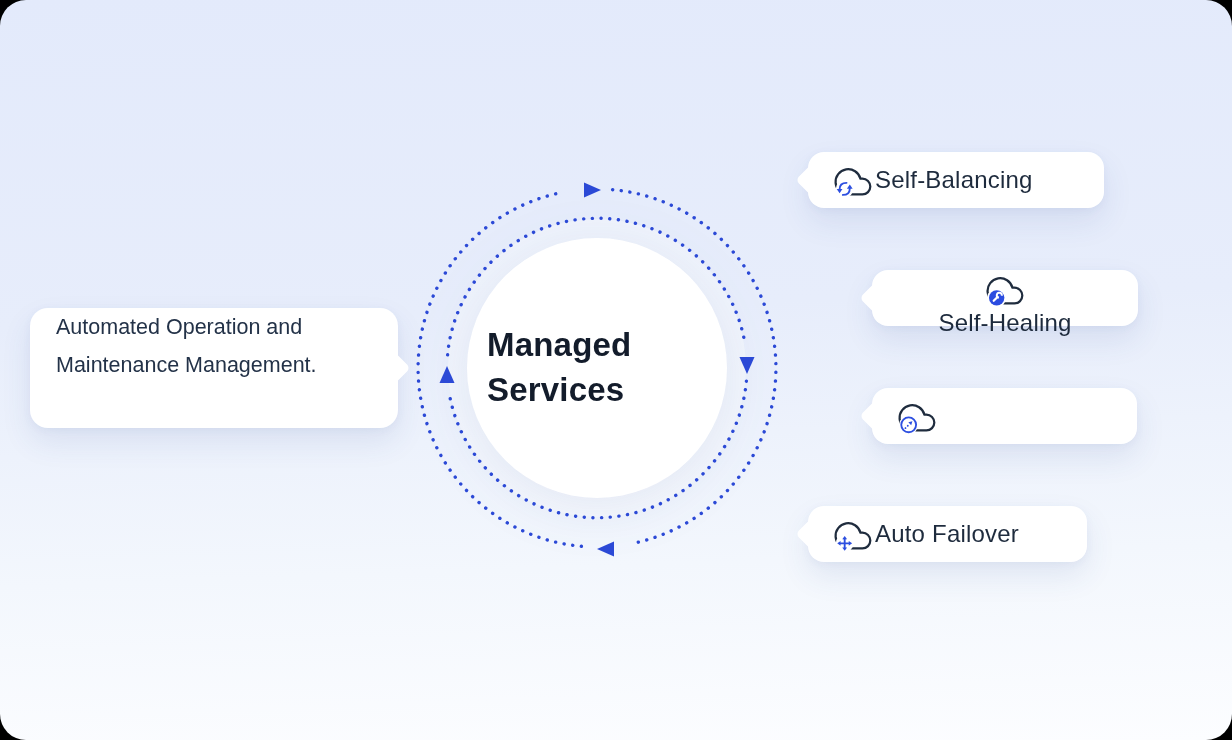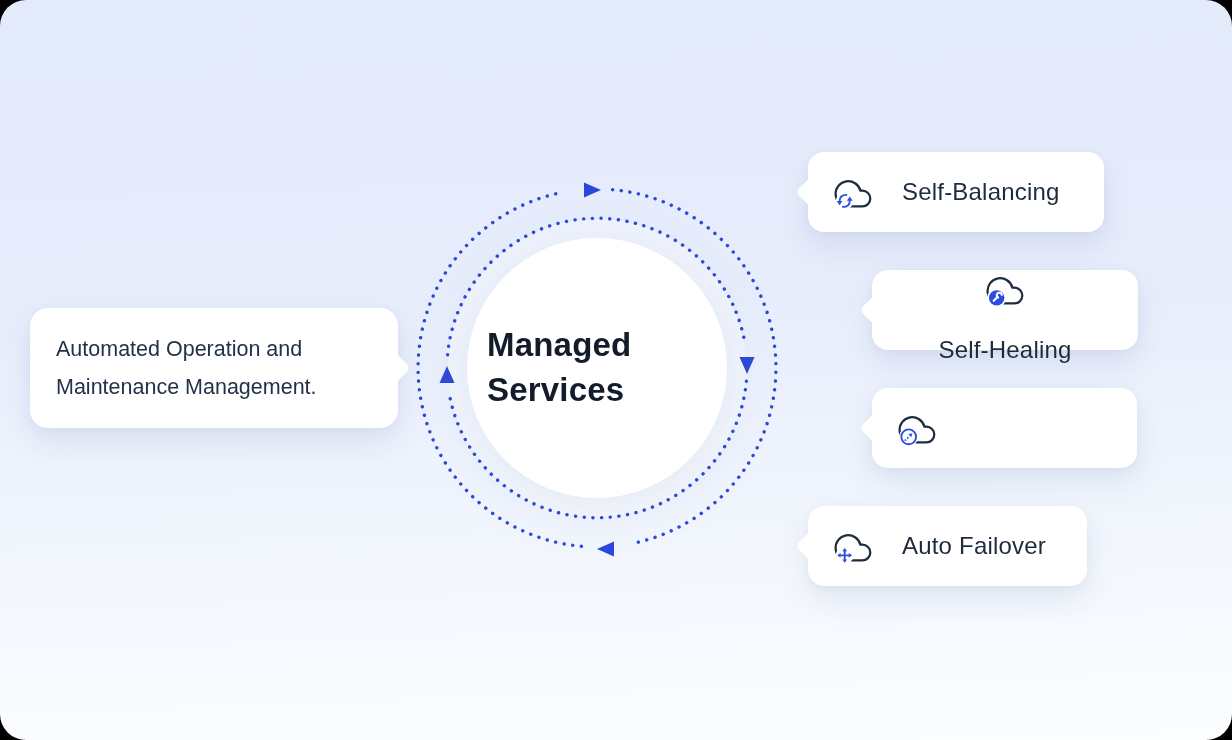--- a/index.html
+++ b/index.html
@@ -23,26 +23,26 @@
     box-shadow:0 14px 30px rgba(50,80,150,.10),0 2px 8px rgba(50,80,150,.05);
   }
   .tail{
     position:absolute;width:22px;height:22px;background:#fff;
     top:50%;margin-top:-11px;transform:rotate(45deg);
   }
   .tail-left{left:-8px;border-bottom-left-radius:5px;}
   .tail-right{right:-8px;border-top-right-radius:5px;}
   .note{
     left:30px;top:308px;width:368px;height:120px;border-radius:18px;
-    display:flex;align-items:center;padding:0 26px;box-sizing:border-box;
+    display:flex;align-items:flex-start;padding:0 26px;box-sizing:border-box;
   }
   .note p{margin:0;font-size:21.5px;line-height:38px;color:#233248;}
   .feature{
-    height:80px;border-radius:16px;display:flex;align-items:center;
-    gap:27px;padding:0 24px;box-sizing:border-box;
+    height:56px;border-radius:16px;display:flex;align-items:center;
+    gap:0;padding:0 24px;box-sizing:border-box;
   }
   .feature .label{font-size:24px;font-weight:500;color:#1e2b3d;letter-spacing:.2px;white-space:nowrap;}
   .f1{left:808px;top:152px;width:296px;}
   .f2{left:872px;top:270px;width:266px;flex-direction:column;}
   .f3{left:872px;top:388px;width:265px;}
   .f4{left:808px;top:506px;width:279px;}
   .icon{flex:0 0 auto;display:block;}
 </style>
 </head>
 <body>

